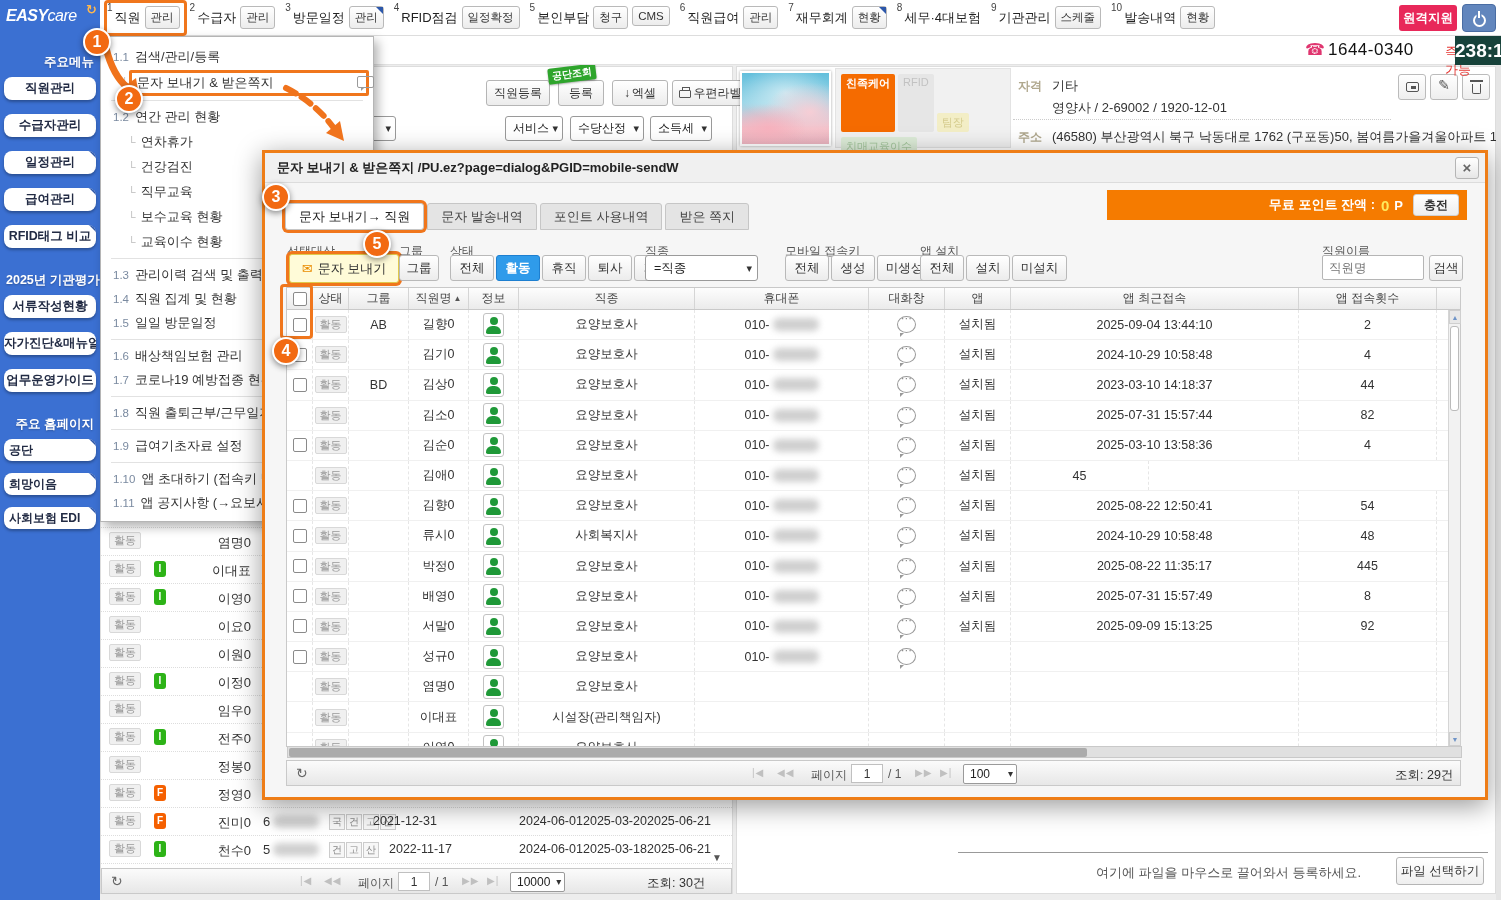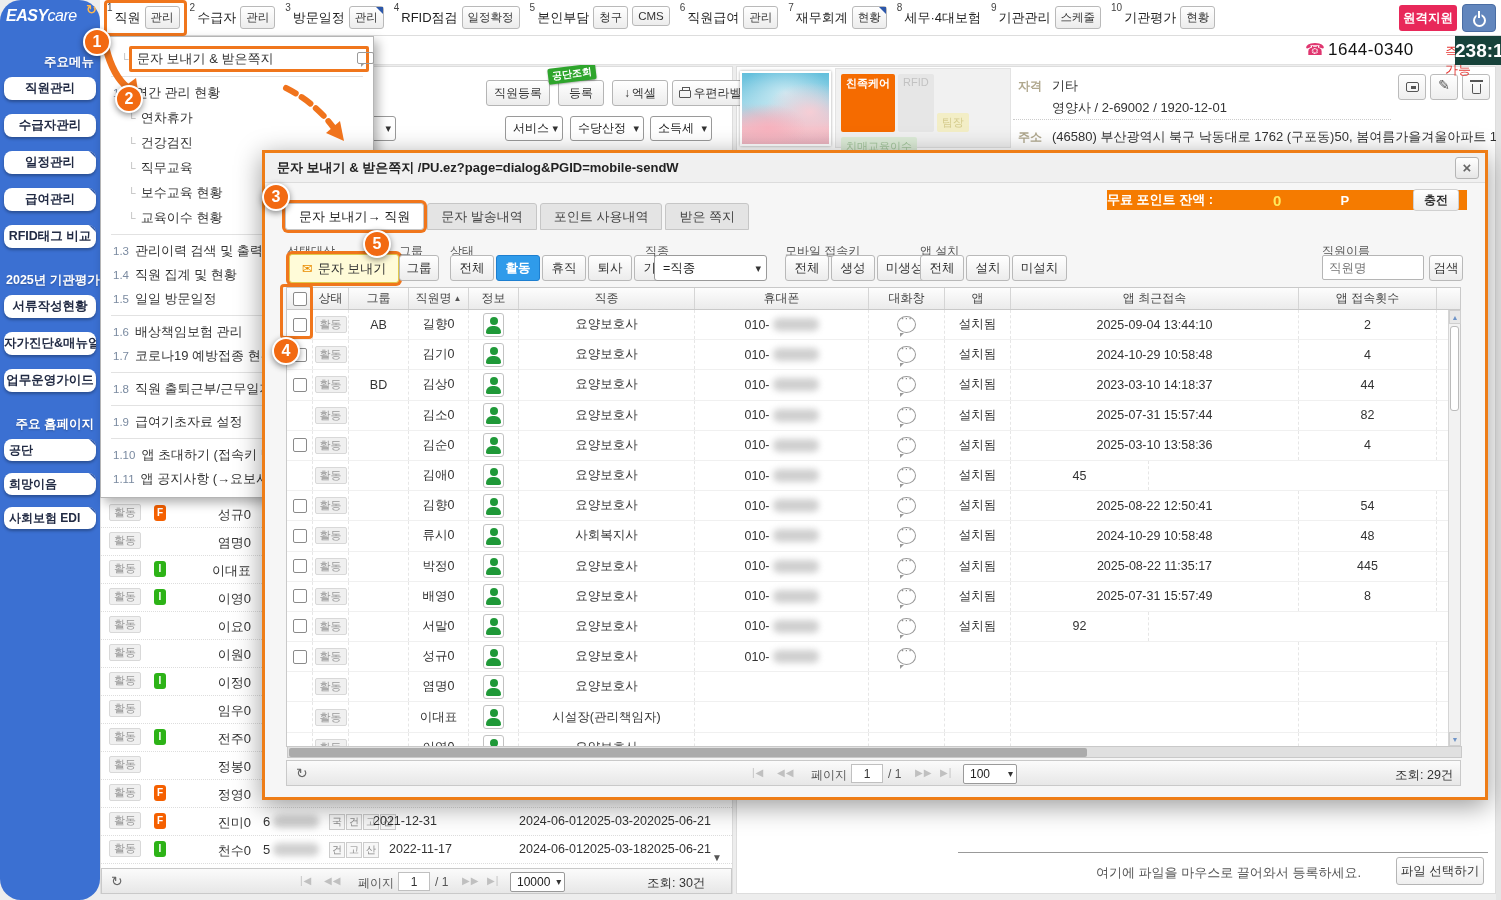--- a/index.html
+++ b/index.html
@@ -1,19 +1,19 @@
 <!DOCTYPE html>
 <html><head>
 <meta charset="utf-8">
 <style>
 *{margin:0;padding:0;box-sizing:border-box;}
 html,body{width:1501px;height:900px;overflow:hidden;}
 body{font-family:"Liberation Sans","DejaVu Sans",sans-serif;background:#ededed;position:relative;font-size:13px;color:#333;}
 
-.sidebar{position:absolute;left:0;top:0;width:100px;height:900px;background:#3b70d2;z-index:10;border-radius:21px;}
+.sidebar{position:absolute;left:0;top:0;width:100px;height:900px;background:#3b70d2;z-index:10;}
 .logo{position:absolute;left:0;top:0;width:100px;height:36px;color:#fff;padding:7px 4px 0 6px;white-space:nowrap;}
 .logo-easy{font-weight:bold;font-size:16px;font-style:italic;letter-spacing:-0.5px;}
 .logo-care{font-size:16px;font-style:italic;letter-spacing:-0.5px;}
 .logo-swirl{position:absolute;right:3px;top:2px;color:#ffb74d;font-size:13px;font-weight:bold;}
 .side-sections{position:absolute;top:44px;left:0;width:100px;}
 .side-title{color:#fff;font-weight:bold;font-size:12.5px;text-align:right;padding:10px 6px 6px;text-shadow:0 1px 2px rgba(0,0,0,.25);white-space:nowrap;}
 .side-btn{position:relative;background:#fff;border-radius:8px;margin:0 4px 14px;height:23px;line-height:23px;text-align:center;font-size:12.5px;font-weight:bold;color:#222b44;box-shadow:0 2px 3px rgba(0,0,0,.3);white-space:nowrap;overflow:hidden;cursor:pointer;}
 .side-btn.s3{font-size:12px;text-align:left;padding-left:5px;height:22px;line-height:22px;margin-bottom:12px;}
 .fold::after{content:"";position:absolute;top:0;right:0;border-top:7px solid #2c57aa;border-left:7px solid transparent;}
 
@@ -103,21 +103,21 @@
 .dd-tick{color:#bbb;font-size:11px;margin-right:5px;}
 .dd-sub.dd-hl{box-shadow:inset 0 0 0 3px #f0761c;border-radius:2px;margin:1px 4px 1px 28px;padding-left:8px;height:26px;line-height:26px;overflow:visible;}
 .dd-sub.dd-hl .dd-tick{position:absolute;left:-8px;}
 .icon-panel{position:absolute;left:228px;top:6px;width:17px;height:12px;border:1.5px solid #9a9a9a;border-radius:2px;}
 .icon-panel::after{content:"";position:absolute;left:3px;bottom:-4px;border-top:4px solid #9a9a9a;border-right:4px solid transparent;}
 .dd-div{border-top:1px solid #e2e2e2;margin:4px 10px;height:0;}
 
 .modal{position:absolute;left:262px;top:150px;width:1226px;height:650px;background:#f6f6f6;border:3px solid #ee7d17;box-shadow:0 6px 25px rgba(0,0,0,.4);z-index:100;}
 .m-title{position:absolute;left:0;top:0;width:100%;height:30px;background:#f0f0f0;border-bottom:1px solid #dcdcdc;font-size:13px;font-weight:bold;color:#222;line-height:30px;padding-left:12px;white-space:nowrap;}
 .m-close{position:absolute;right:6px;top:4px;width:24px;height:22px;background:linear-gradient(#fff,#e6e6e6);border:1px solid #b5b5b5;border-radius:3px;font-size:15px;font-weight:bold;color:#666;text-align:center;line-height:20px;cursor:pointer;}
-.points-bar{position:absolute;right:18px;top:37px;width:360px;height:20px;background:#f57b00;display:flex;align-items:center;justify-content:space-between;padding-right:8px;}
+.points-bar{position:absolute;right:18px;top:37px;width:360px;height:30px;background:#f57b00;display:flex;align-items:center;justify-content:flex-end;padding-right:8px;}
 .points-label{color:#fff;font-weight:bold;font-size:13px;}
 .points-value{color:#ffe95c;font-weight:bold;font-size:15px;margin:0 5px 0 6px;}
 .points-unit{color:#fff;font-weight:bold;font-size:13px;}
 .points-btn{margin-left:10px;height:22px;background:linear-gradient(#fff,#eee);border:1px solid #d0d0d0;border-radius:3px;font-size:12px;font-weight:bold;color:#333;padding:0 10px;cursor:pointer;}
 .tabs{position:absolute;left:20px;top:50px;display:flex;gap:3px;}
 .tab{height:27px;padding:0 13px;background:#e4e4e4;border:1px solid #c6c6c6;border-radius:3px 3px 0 0;font-size:13px;color:#444;line-height:25px;cursor:pointer;white-space:nowrap;}
 .tab.active{background:#fff;color:#222;box-shadow:0 0 0 3px #f0761c;position:relative;z-index:2;border-radius:3px;}
 .flabel{position:absolute;font-size:12px;color:#555;white-space:nowrap;}
 .fbtn{position:absolute;height:26px;background:linear-gradient(#fff,#ececec);border:1px solid #b9b9b9;border-radius:3px;font-size:12.5px;color:#333;text-align:center;line-height:24px;cursor:pointer;white-space:nowrap;}
 .fbtn.active{background:#2f9bea;color:#fff;border-color:#1d7fd0;font-weight:bold;}
@@ -370,38 +370,39 @@
         <span class="tm-num">8</span>
         <span class="tm-label">세무·4대보험</span>
       </div>
       <div class="tm-item">
         <span class="tm-num">9</span>
         <span class="tm-label">기관관리</span>
         <span class="tm-btn">스케줄</span>
       </div>
       <div class="tm-item">
         <span class="tm-num">10</span>
-        <span class="tm-label">기관평가</span>
+        <span class="tm-label">발송내역</span>
         <span class="tm-btn">현황</span>
       </div>
     </nav>
   <button class="remote-btn">원격지원</button>
   <button class="power-btn">
       <span class="power-glyph"></span>
     </button>
 </header>
 
 <div class="phonebar">
   <span class="phone-icon">☎</span>
   <span class="phone-num">1644-0340</span>
   <span class="phone-status">즉시통화가능</span>
   <span class="phone-timer">238:11</span>
 </div>
 
 <div class="dropdown" id="dropdown">
+    <div class="dd-item"><span class="dd-num">1.1</span><span class="dd-label">검색/관리/등록</span></div>
     <div class="dd-sub dd-hl"><span class="dd-tick">└</span><span class="dd-label">문자 보내기 &amp; 받은쪽지</span><span class="icon-panel"></span></div>
     <div class="dd-div"></div>
     <div class="dd-item"><span class="dd-num">1.2</span><span class="dd-label">연간 관리 현황</span></div>
     <div class="dd-sub"><span class="dd-tick">└</span><span class="dd-label">연차휴가</span></div>
     <div class="dd-sub"><span class="dd-tick">└</span><span class="dd-label">건강검진</span></div>
     <div class="dd-sub"><span class="dd-tick">└</span><span class="dd-label">직무교육</span></div>
     <div class="dd-sub"><span class="dd-tick">└</span><span class="dd-label">보수교육 현황</span></div>
     <div class="dd-sub"><span class="dd-tick">└</span><span class="dd-label">교육이수 현황</span></div>
     <div class="dd-div"></div>
     <div class="dd-item"><span class="dd-num">1.3</span><span class="dd-label">관리이력 검색 및 출력</span></div>
@@ -441,21 +442,21 @@
   <div class="fbtn" style="left:134px;top:102px;width:40px;">그룹</div>
   <span class="flabel" style="left:185px;top:90px;">상태</span>
   <div id="status-group">
       <div class="fbtn" style="left: 185px; top: 102px; width: 44px;">전체</div>
       <div class="fbtn active" style="left: 231px; top: 102px; width: 44px;">활동</div>
       <div class="fbtn" style="left: 277px; top: 102px; width: 44px;">휴직</div>
       <div class="fbtn" style="left: 323px; top: 102px; width: 44px;">퇴사</div>
       <div class="fbtn" style="left: 369px; top: 102px; width: 44px;">기타</div>
     </div>
   <span class="flabel" style="left:380px;top:90px;">직종</span>
-  <div class="fsel" style="left:380px;top:102px;width:113px;margin-left:9px;">=직종</div>
+  <div class="fsel" style="left:380px;top:102px;width:113px;">=직종</div>
   <span class="flabel" style="left:520px;top:90px;">모바일 접속키</span>
   <div id="mobilekey-group">
       <div class="fbtn" style="left: 520px; top: 102px; width: 44px;">전체</div>
       <div class="fbtn" style="left: 566px; top: 102px; width: 44px;">생성</div>
       <div class="fbtn" style="left: 612px; top: 102px; width: 55px;">미생성</div>
     </div>
   <span class="flabel" style="left:655px;top:90px;">앱 설치</span>
   <div id="appinstall-group">
       <div class="fbtn" style="left: 655px; top: 102px; width: 44px;">전체</div>
       <div class="fbtn" style="left: 701px; top: 102px; width: 44px;">설치</div>
@@ -731,20 +732,21 @@
           </div>
           <div class="gc c5">요양보호사</div>
           <div class="gc c6">
             <span>010-</span>
             <span class="blur"></span>
           </div>
           <div class="gc c7">
             <span class="chaticon"></span>
           </div>
           <div class="gc c8">설치됨</div>
+          <div class="gc c9">2025-09-09 15:13:25</div>
           <div class="gc c10">92</div>
         </div>
         <div class="grow">
           <div class="gc c0">
             <span class="cb"></span>
           </div>
           <div class="gc c1">
             <span class="chip">활동</span>
           </div>
           <div class="gc c2"></div>

